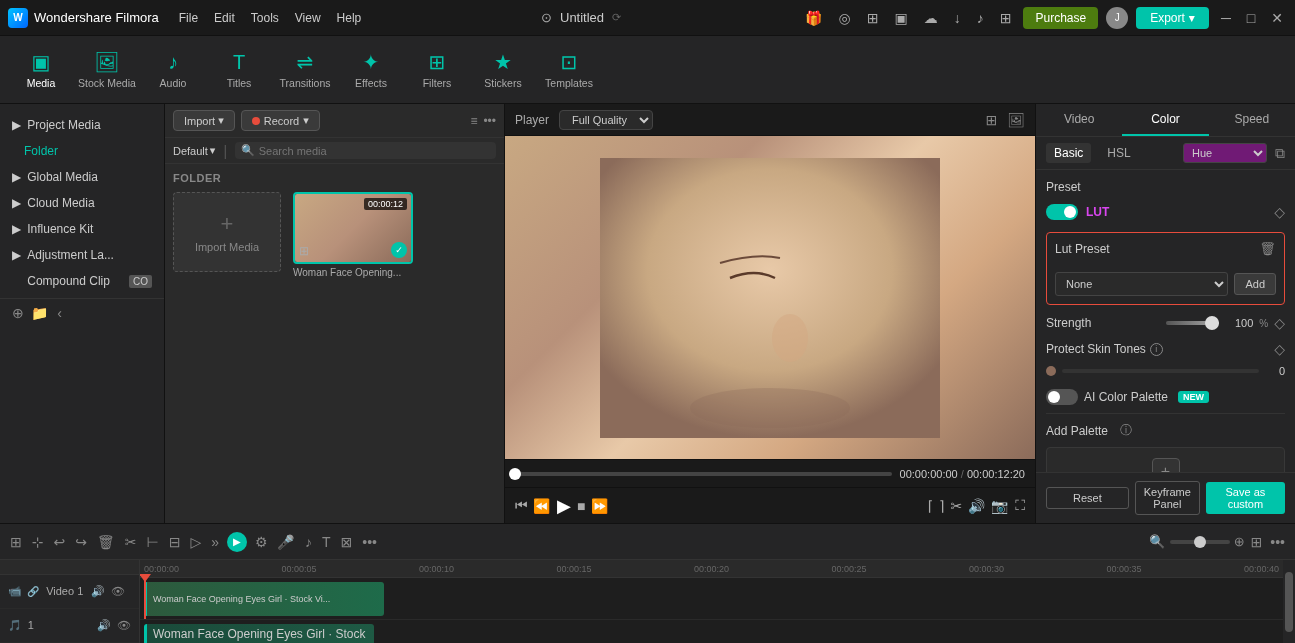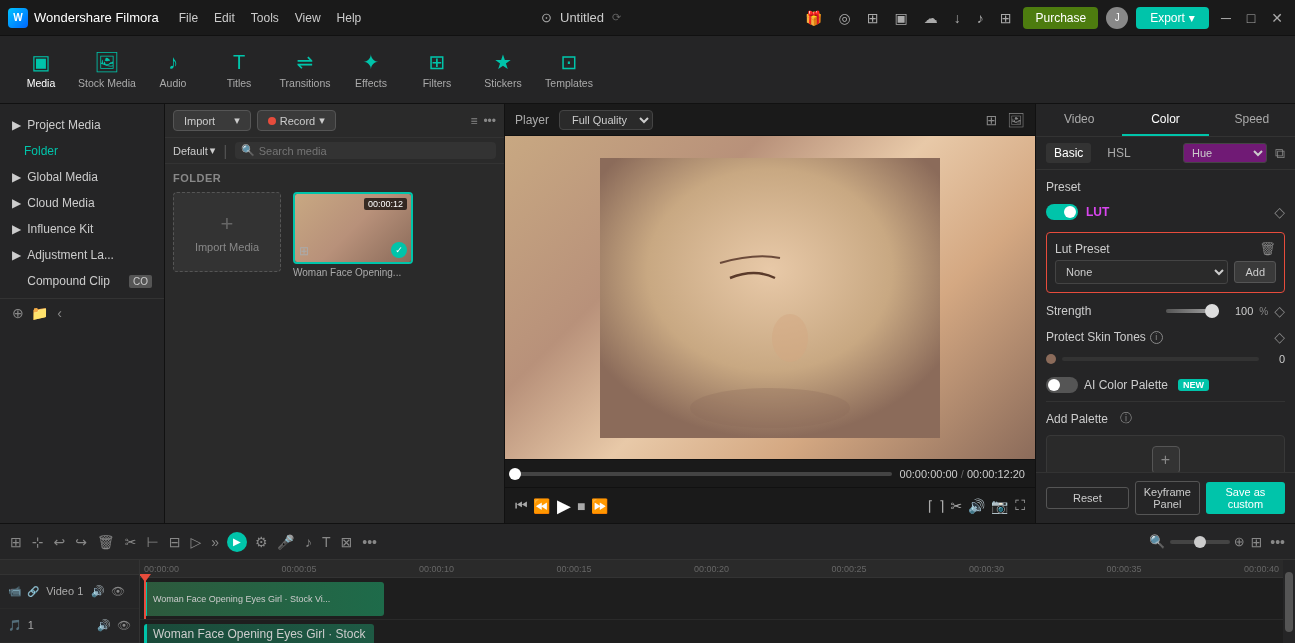--- a/index.html
+++ b/index.html
@@ -33,21 +33,21 @@
     
     #left-sidebar { width: 165px; background: #252526; border-right: 1px solid #111; padding: 8px 0; overflow-y: auto; }
     .sidebar-item { display: flex; align-items: center; padding: 6px 12px; cursor: pointer; color: #ccc; font-size: 12px; gap: 6px; }
     .sidebar-item.active-folder { color: #00c4aa; font-weight: 500; }
     .sidebar-bottom { display: flex; align-items: center; padding: 6px 12px; gap: 8px; border-top: 1px solid #333; margin-top: 4px; }
     .sidebar-bottom .sb-icon { font-size: 14px; color: #888; cursor: pointer; }
 
     
     #media-panel { width: 340px; background: #2a2a2a; border-right: 1px solid #111; display: flex; flex-direction: column; }
     .media-toolbar { display: flex; align-items: center; padding: 6px 8px; gap: 6px; border-bottom: 1px solid #333; }
-    .import-btn { background: #3a3a3a; border: 1px solid #555; color: #ccc; border-radius: 4px; padding: 3px 10px; font-size: 11px; cursor: pointer; display: flex; align-items: center; gap: 19px; }
+    .import-btn { background: #3a3a3a; border: 1px solid #555; color: #ccc; border-radius: 4px; padding: 3px 10px; font-size: 11px; cursor: pointer; display: flex; align-items: center; gap: 3px; }
     .record-btn { background: #3a3a3a; border: 1px solid #555; color: #ccc; border-radius: 4px; padding: 3px 10px; font-size: 11px; cursor: pointer; display: flex; align-items: center; gap: 4px; }
     .record-dot { width: 8px; height: 8px; background: #e74c3c; border-radius: 50%; }
     .media-filter-icons { margin-left: auto; display: flex; gap: 6px; color: #888; cursor: pointer; }
     .media-sort { display: flex; align-items: center; padding: 4px 8px; gap: 8px; border-bottom: 1px solid #333; }
     .default-btn { background: transparent; border: none; color: #ccc; font-size: 11px; cursor: pointer; display: flex; align-items: center; gap: 2px; }
     .search-box { flex: 1; display: flex; align-items: center; background: #333; border-radius: 4px; padding: 2px 6px; gap: 4px; }
     .search-box input { background: transparent; border: none; color: #ccc; font-size: 11px; outline: none; width: 100%; }
     .media-content { flex: 1; padding: 8px; overflow-y: auto; }
     .folder-label { font-size: 11px; color: #888; margin-bottom: 8px; font-weight: 600; letter-spacing: 0.5px; }
     .media-grid { display: flex; gap: 12px; flex-wrap: wrap; }
@@ -87,21 +87,21 @@
     .rp-content { padding: 10px; overflow-y: auto; flex: 1; }
     .section-title { font-size: 12px; color: #ccc; margin-bottom: 10px; font-weight: 500; }
     .lut-row { display: flex; align-items: center; gap: 8px; margin-bottom: 12px; }
     .toggle-switch { width: 32px; height: 16px; background: #00c4aa; border-radius: 8px; position: relative; cursor: pointer; }
     .toggle-switch .knob { position: absolute; right: 2px; top: 2px; width: 12px; height: 12px; background: #fff; border-radius: 50%; }
     .toggle-switch.off { background: #555; }
     .toggle-switch.off .knob { right: auto; left: 2px; }
     .lut-label { color: #d946ef; font-size: 12px; font-weight: 700; }
     .diamond-icon { font-size: 14px; color: #888; margin-left: auto; cursor: pointer; }
     .lut-preset-box { border: 1.5px solid #e74c3c; border-radius: 4px; padding: 8px; margin-bottom: 10px; }
-    .lut-preset-header { display: flex; align-items: center; justify-content: space-between; margin-bottom: 4px; }
+    .lut-preset-header { display: flex; align-items: center; justify-content: space-between; margin-bottom: 16px; }
     .lut-preset-label { font-size: 12px; color: #ccc; }
     .trash-icon { color: #888; font-size: 13px; cursor: pointer; }
     .lut-preset-controls { display: flex; align-items: center; gap: 6px; }
     .lut-dropdown { flex: 1; background: #2a2a2a; border: 1px solid #444; color: #ccc; border-radius: 3px; padding: 4px 6px; font-size: 11px; cursor: pointer; }
     .add-btn { background: #3a3a3a; border: 1px solid #555; color: #ccc; border-radius: 3px; padding: 4px 10px; font-size: 11px; cursor: pointer; }
     .strength-row { display: flex; align-items: center; gap: 6px; margin-bottom: 10px; }
     .strength-label { font-size: 12px; color: #ccc; flex: 1; }
     .slider-track { flex: 1; height: 4px; background: #333; border-radius: 2px; position: relative; cursor: pointer; max-width: 120px; }
     .slider-fill { height: 100%; background: linear-gradient(to right, #555, #aaa); border-radius: 2px; width: 100%; }
     .slider-thumb { position: absolute; right: 0; top: -5px; width: 14px; height: 14px; background: #ddd; border-radius: 50%; }

